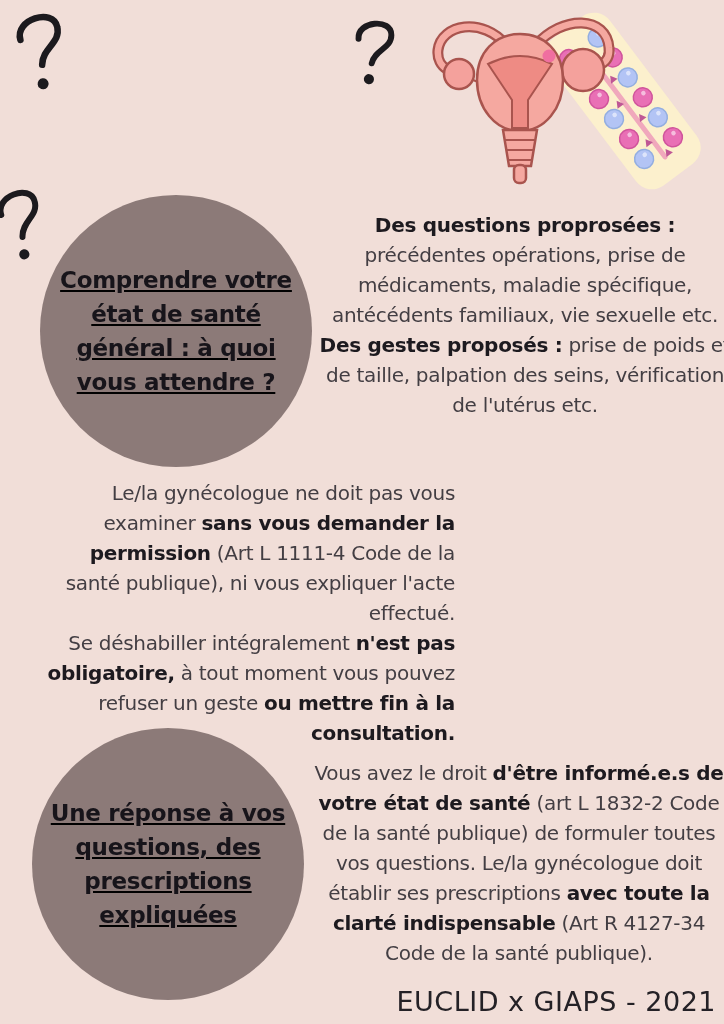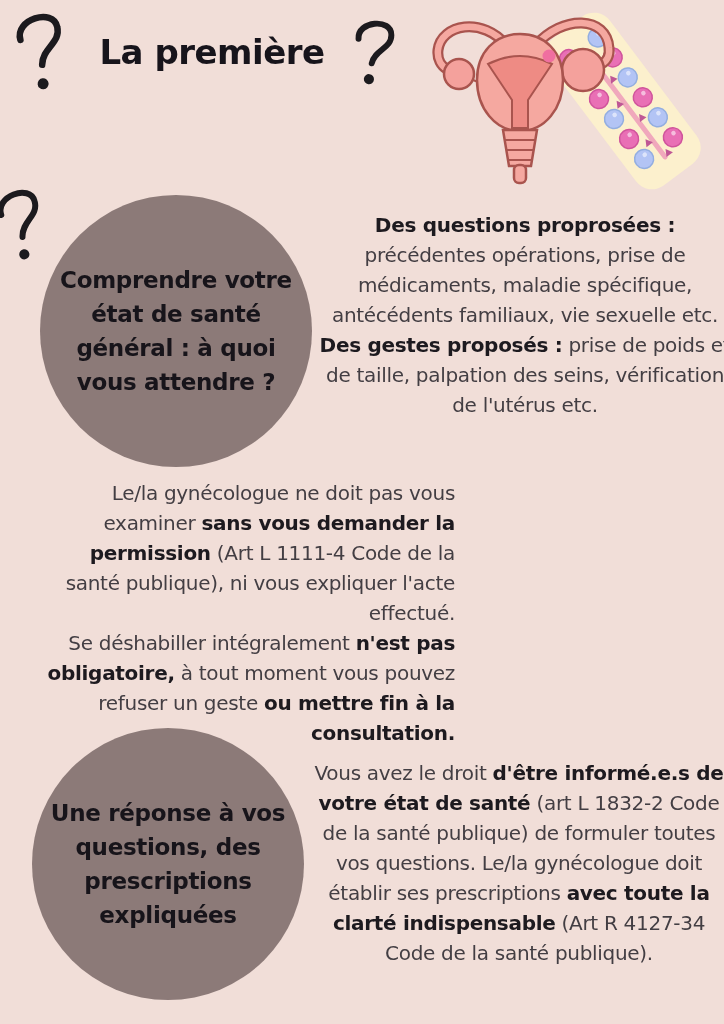--- a/index.html
+++ b/index.html
@@ -20,20 +20,21 @@
   .qm{position:absolute;color:var(--qm,#1c1a1e);}
   .qm1{left:14px;top:10px;width:52px;height:88px;transform:rotate(-6deg);}
   .qm2{left:350px;top:16px;width:44px;height:76px;transform:rotate(7deg);}
   .qm3{left:-4px;top:186px;width:48px;height:82px;transform:rotate(-9deg);}
   .illus{position:absolute;left:424px;top:4px;width:292px;height:190px;}
   .circle{
     position:absolute;border-radius:50%;
     background:var(--circle,#8c7a78);
     display:flex;align-items:center;
     text-align:center;
+    text-decoration:underline;
   }
   .c1{left:40px;top:195px;width:272px;height:272px;}
   .c2{left:430px;top:428px;width:278px;height:278px;}
   .c3{left:32px;top:728px;width:272px;height:272px;}
   .circle-label{
     font-weight:bold;color:#17141a;
     font-size:23px;line-height:34px;
     padding:0 16px;letter-spacing:-0.3px;
   }
   .para{
@@ -62,21 +63,20 @@
   <svg class="qm qm2" viewBox="0 0 52 86">
     <path d="M8 27 C4 6 44 -2 46 18 C48 34 29 37 27 54" fill="none" stroke="currentColor" stroke-width="7" stroke-linecap="round"></path>
     <circle cx="26" cy="73" r="6" fill="currentColor"></circle>
   </svg>
   <svg class="qm qm3" viewBox="0 0 52 86">
     <path d="M8 27 C4 6 44 -2 46 18 C48 34 29 37 27 54" fill="none" stroke="currentColor" stroke-width="6.5" stroke-linecap="round"></path>
     <circle cx="26" cy="73" r="5.5" fill="currentColor"></circle>
   </svg>
 
   <h1 class="title">
-    <div>La première</div>
   </h1>
 
   <svg class="illus" viewBox="0 0 290 190">
 
     <g transform="translate(198,97) rotate(-37)">
       <rect x="-38" y="-92" width="76" height="184" rx="20" fill="#fcf0cd"></rect>
       <line x1="0" y1="-60" x2="0" y2="70" stroke="#f0a8bc" stroke-width="5" stroke-linecap="round"></line>
 
       <g>
         <circle cx="-18" cy="-66" r="9.5" fill="#e96fb5" stroke="#d0549c" stroke-width="1.5"></circle>
@@ -150,14 +150,15 @@
   </div>
   <div class="circle c3">
     <div class="circle-label">Une réponse à vos questions, des prescriptions expliquées</div>
   </div>
 
   <p class="para para-questions"><strong>Des questions proprosées&nbsp;:</strong><span> précédentes opérations, prise de médicaments, maladie spécifique, antécédents familiaux, vie sexuelle etc. </span><strong>Des gestes proposés&nbsp;:</strong><span> prise de poids et de taille, palpation des seins, vérification de l'utérus etc.</span></p>
   <p class="para para-consent"><span>Le/la gynécologue ne doit pas vous examiner </span><strong>sans vous demander la permission</strong><span> (Art L 1111-4 Code de la santé publique), ni vous expliquer l'acte effectué.
 Se déshabiller intégralement </span><strong>n'est pas obligatoire,</strong><span> à tout moment vous pouvez refuser un geste </span><strong>ou mettre fin à la consultation.</strong></p>
   <p class="para para-rights"><span>Vous avez le droit </span><strong>d'être informé.e.s de votre état de santé</strong><span> (art L 1832-2 Code de la santé publique) de formuler toutes vos questions. Le/la gynécologue doit établir ses prescriptions </span><strong>avec toute la clarté indispensable</strong><span> (Art R 4127-34 Code de la santé publique).</span></p>
 
+  <div class="footer">EUCLID x GIAPS - 2021</div>
 
 </div>
 
 </body></html>

